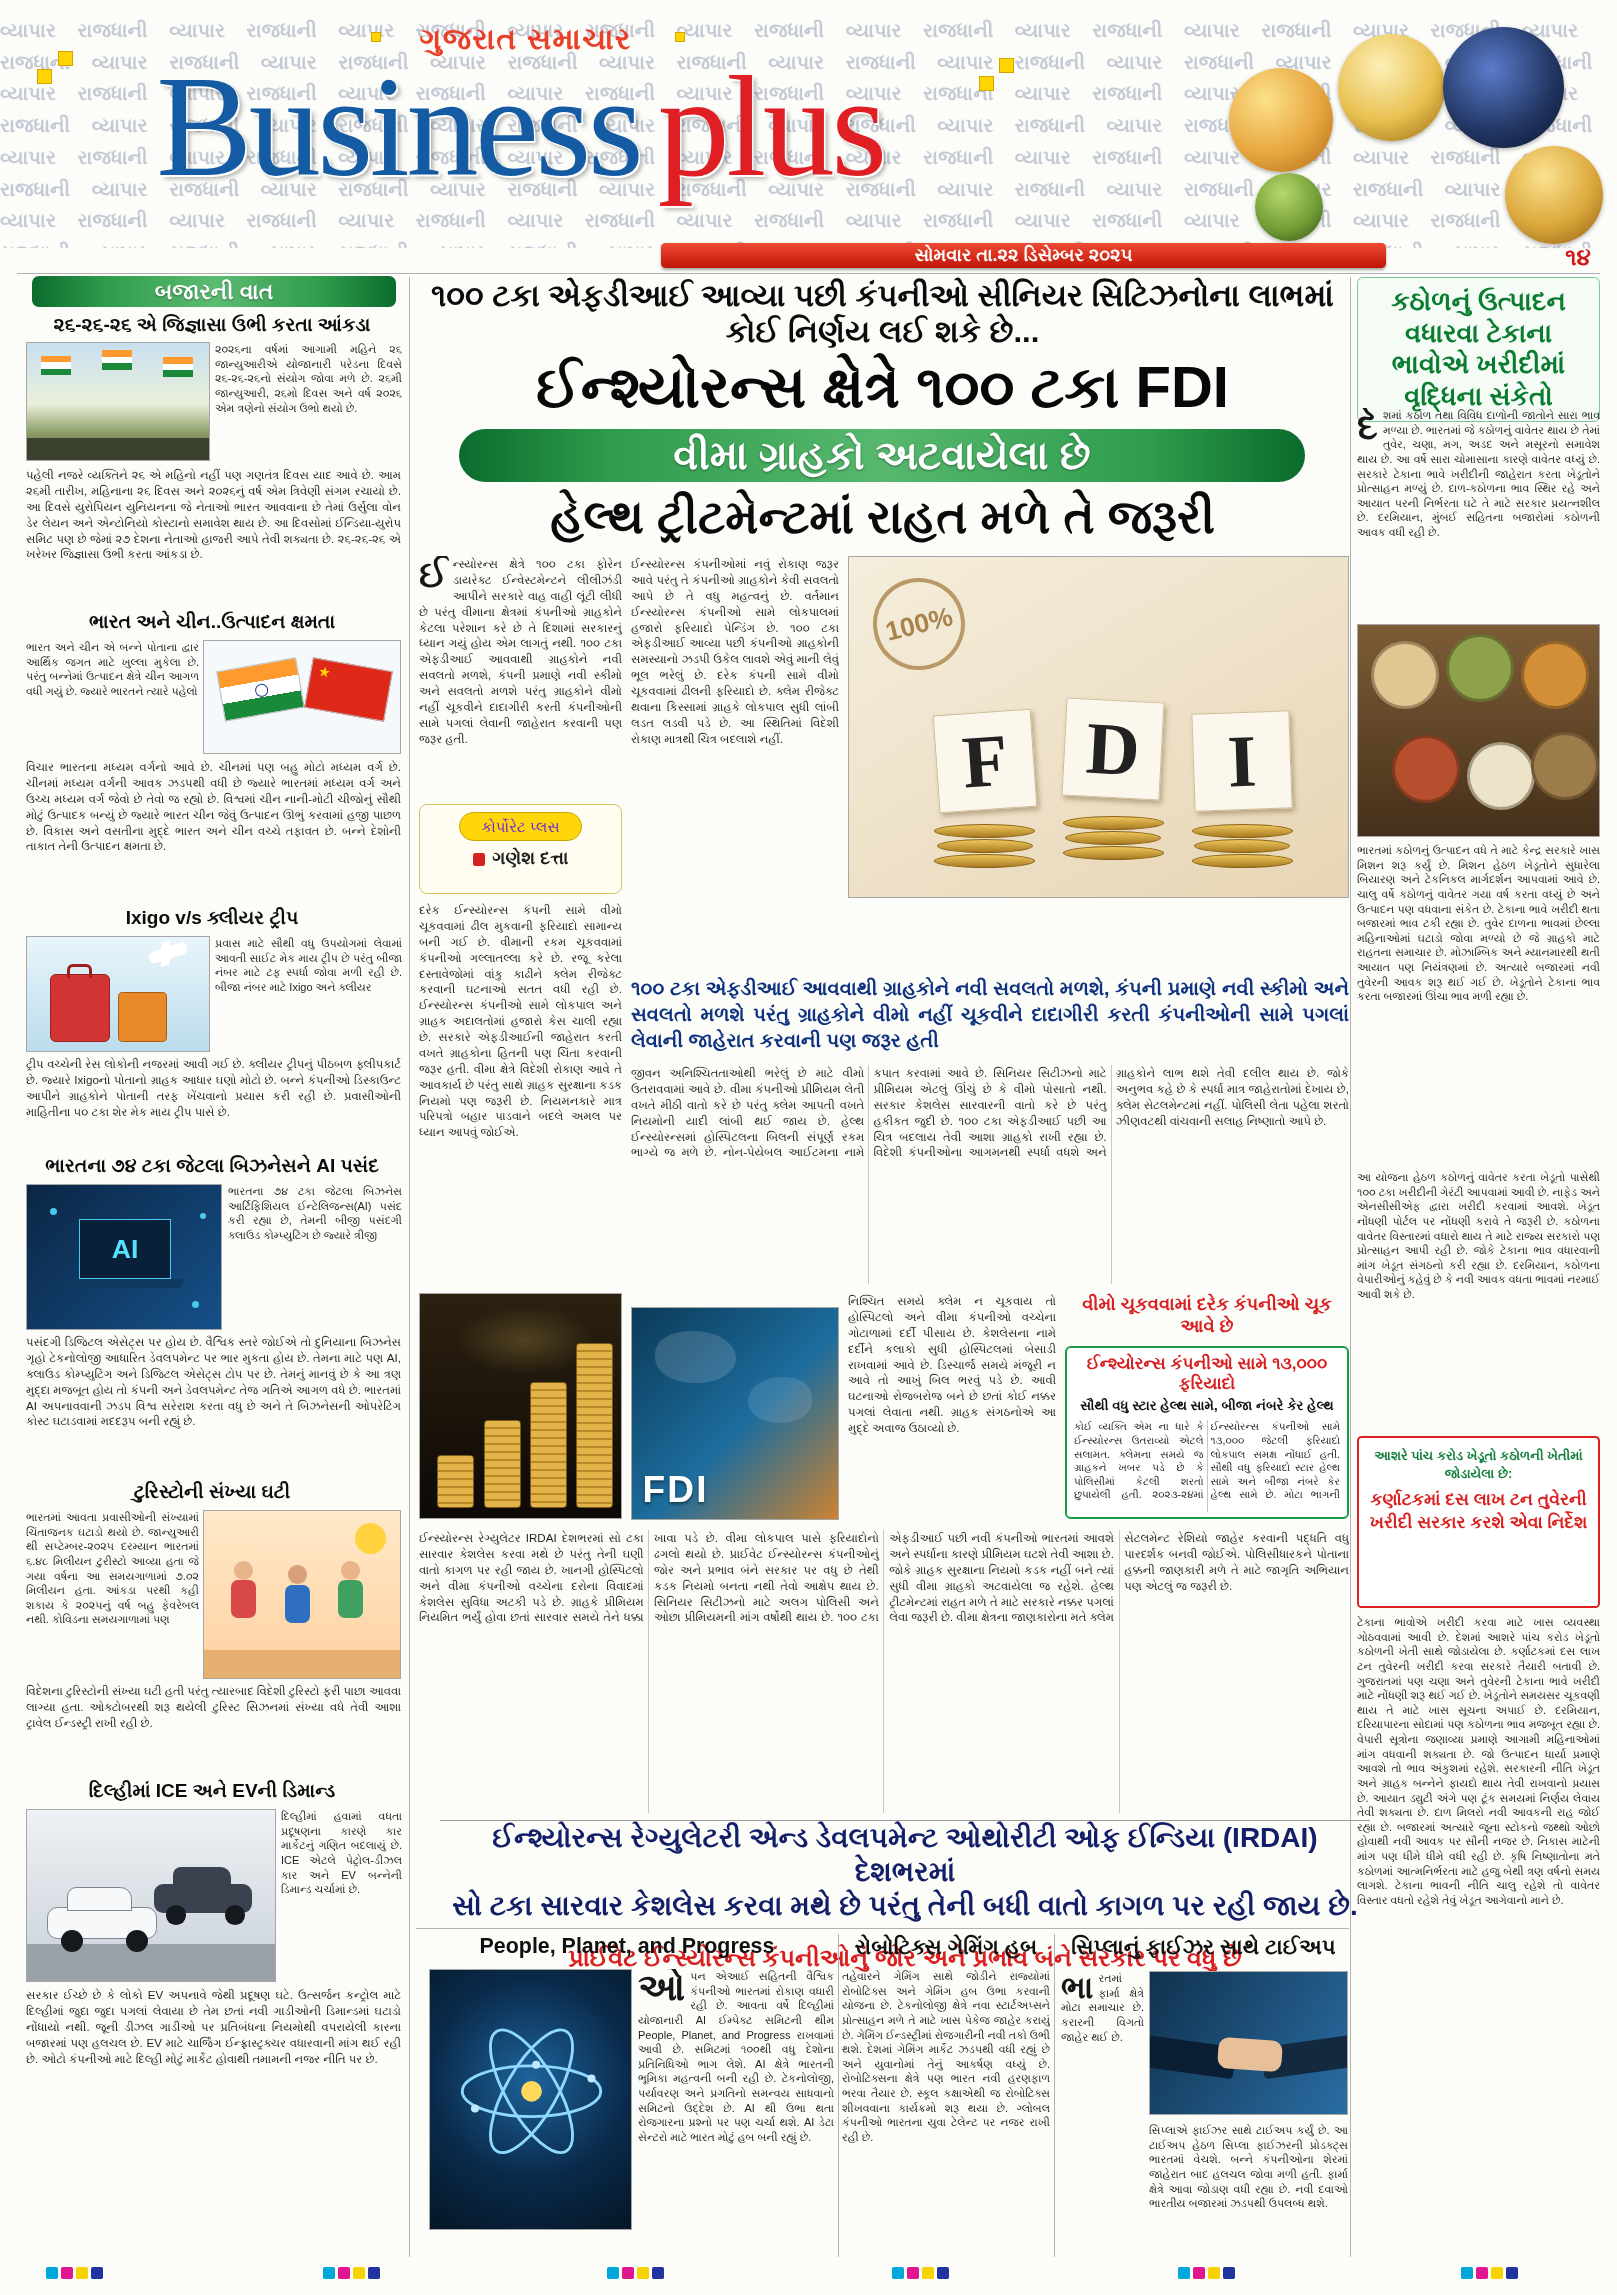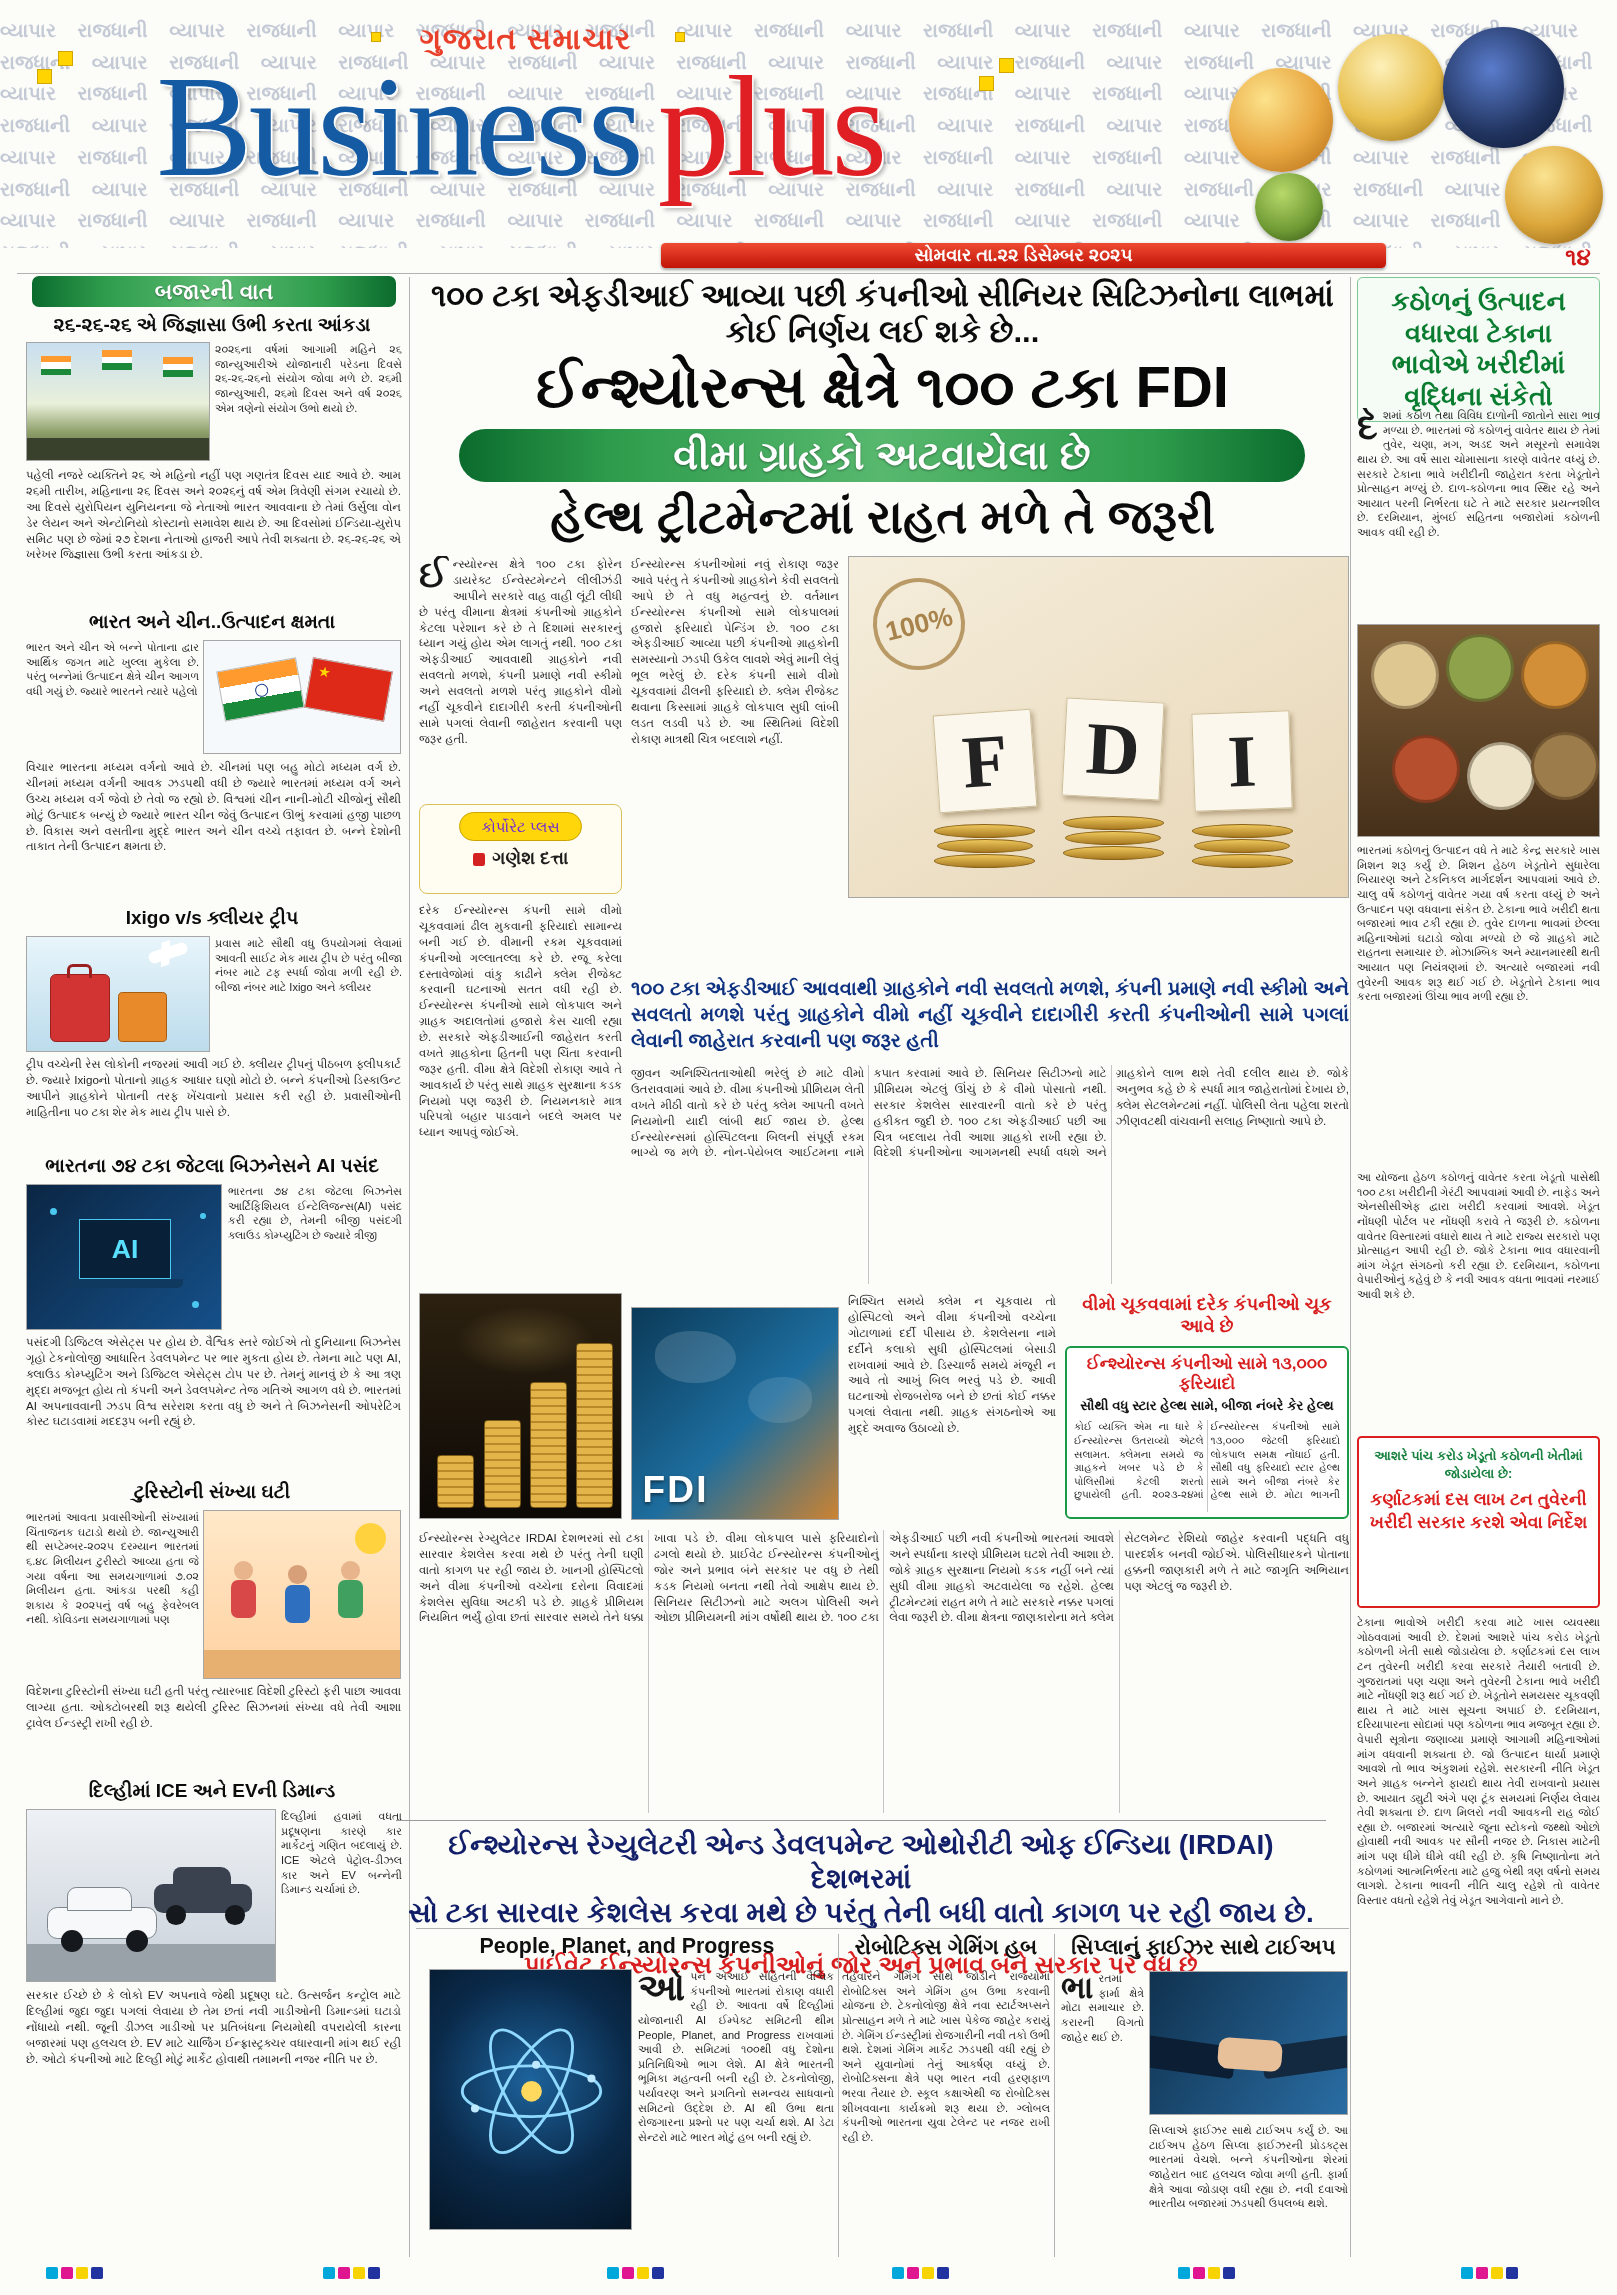--- a/index.html
+++ b/index.html
@@ -211,21 +211,21 @@
 
   <div class="ab redhead" style="left:1065px;top:1294px;width:284px">વીમો ચૂકવવામાં દરેક કંપનીઓ ચૂક આવે છે</div>
   <div class="gbox" style="left:1065px;top:1346px;width:284px;height:173px">
     <div style="color:#d81e1e;font-weight:800;font-size:17px;line-height:1.2;text-align:center">ઈન્શ્યોરન્સ કંપનીઓ સામે ૧૩,૦૦૦ ફરિયાદો</div>
     <div style="color:#111;font-weight:800;font-size:13.3px;line-height:1.25;text-align:center;margin-top:3.5px">સૌથી વધુ સ્ટાર હેલ્થ સામે, બીજા નંબરે કેર હેલ્થ</div>
     <div class="cols2" style="margin-top:5.8px;height:92px;font-size:10.4px;line-height:1.3;text-align:justify;overflow:hidden;column-gap:7px">કોઈ વ્યક્તિ એમ ના ધારે કે ઈન્સ્યોરન્સ ઉતરાવ્યો એટલે સલામત. ક્લેમના સમયે જ ગ્રાહકને ખબર પડે છે કે પોલિસીમાં કેટલી શરતો છુપાયેલી હતી. ૨૦૨૩-૨૪માં ઈન્સ્યોરન્સ કંપનીઓ સામે ૧૩,૦૦૦ જેટલી ફરિયાદો લોકપાલ સમક્ષ નોંધાઈ હતી. સૌથી વધુ ફરિયાદો સ્ટાર હેલ્થ સામે અને બીજા નંબરે કેર હેલ્થ સામે છે. મોટા ભાગની ફરિયાદો ક્લેમ નહીં ચૂકવવા અંગેની છે.</div>
   </div>
 
   <div class="ab body cols4" style="left:419px;top:1530px;width:930px;height:283px">ઈન્સ્યોરન્સ રેગ્યુલેટર IRDAI દેશભરમાં સો ટકા સારવાર કેશલેસ કરવા મથે છે પરંતુ તેની ઘણી વાતો કાગળ પર રહી જાય છે. ખાનગી હોસ્પિટલો અને વીમા કંપનીઓ વચ્ચેના દરોના વિવાદમાં કેશલેસ સુવિધા અટકી પડે છે. ગ્રાહકે પ્રીમિયમ નિયમિત ભર્યું હોવા છતાં સારવાર સમયે તેને ધક્કા ખાવા પડે છે. વીમા લોકપાલ પાસે ફરિયાદોનો ઢગલો થયો છે. પ્રાઈવેટ ઈન્સ્યોરન્સ કંપનીઓનું જોર અને પ્રભાવ બંને સરકાર પર વધુ છે તેથી કડક નિયમો બનતા નથી તેવો આક્ષેપ થાય છે. સિનિયર સિટીઝનો માટે અલગ પોલિસી અને ઓછા પ્રીમિયમની માંગ વર્ષોથી થાય છે. ૧૦૦ ટકા એફડીઆઈ પછી નવી કંપનીઓ ભારતમાં આવશે અને સ્પર્ધાના કારણે પ્રીમિયમ ઘટશે તેવી આશા છે. જોકે ગ્રાહક સુરક્ષાના નિયમો કડક નહીં બને ત્યાં સુધી વીમા ગ્રાહકો અટવાયેલા જ રહેશે. હેલ્થ ટ્રીટમેન્ટમાં રાહત મળે તે માટે સરકારે નક્કર પગલાં લેવા જરૂરી છે. વીમા ક્ષેત્રના જાણકારોના મતે ક્લેમ સેટલમેન્ટ રેશિયો જાહેર કરવાની પદ્ધતિ વધુ પારદર્શક બનવી જોઈએ. પોલિસીધારકને પોતાના હક્કની જાણકારી મળે તે માટે જાગૃતિ અભિયાન પણ એટલું જ જરૂરી છે.</div>
 
-  <div class="ab" style="left:396px;top:1820px;width:930px;border-top:1.2px solid #9a9a9a;padding-top:7px">
+  <div class="ab" style="left:440px;top:1820px;width:930px;border-top:1.2px solid #9a9a9a;">
     <div class="irdai1">ઈન્શ્યોરન્સ રેગ્યુલેટરી એન્ડ ડેવલપમેન્ટ ઓથોરીટી ઓફ ઈન્ડિયા (IRDAI) દેશભરમાં</div>
     <div class="irdai1">સો ટકા સારવાર કેશલેસ કરવા મથે છે પરંતુ તેની બધી વાતો કાગળ પર રહી જાય છે.</div>
     <div class="irdai3">પ્રાઈવેટ ઈન્સ્યોરન્સ કંપનીઓનું જોર અને પ્રભાવ બંને સરકાર પર વધુ છે</div>
   </div>
 
   <div class="hr" style="left:416px;top:1928px;width:933px"></div>
   <div class="vr" style="left:838px;top:1934px;height:323px"></div>
   <div class="vr" style="left:1054px;top:1934px;height:323px"></div>
 
   <div class="ab subhead" style="left:425px;top:1935px;width:404px">People, Planet, and Progress</div>

